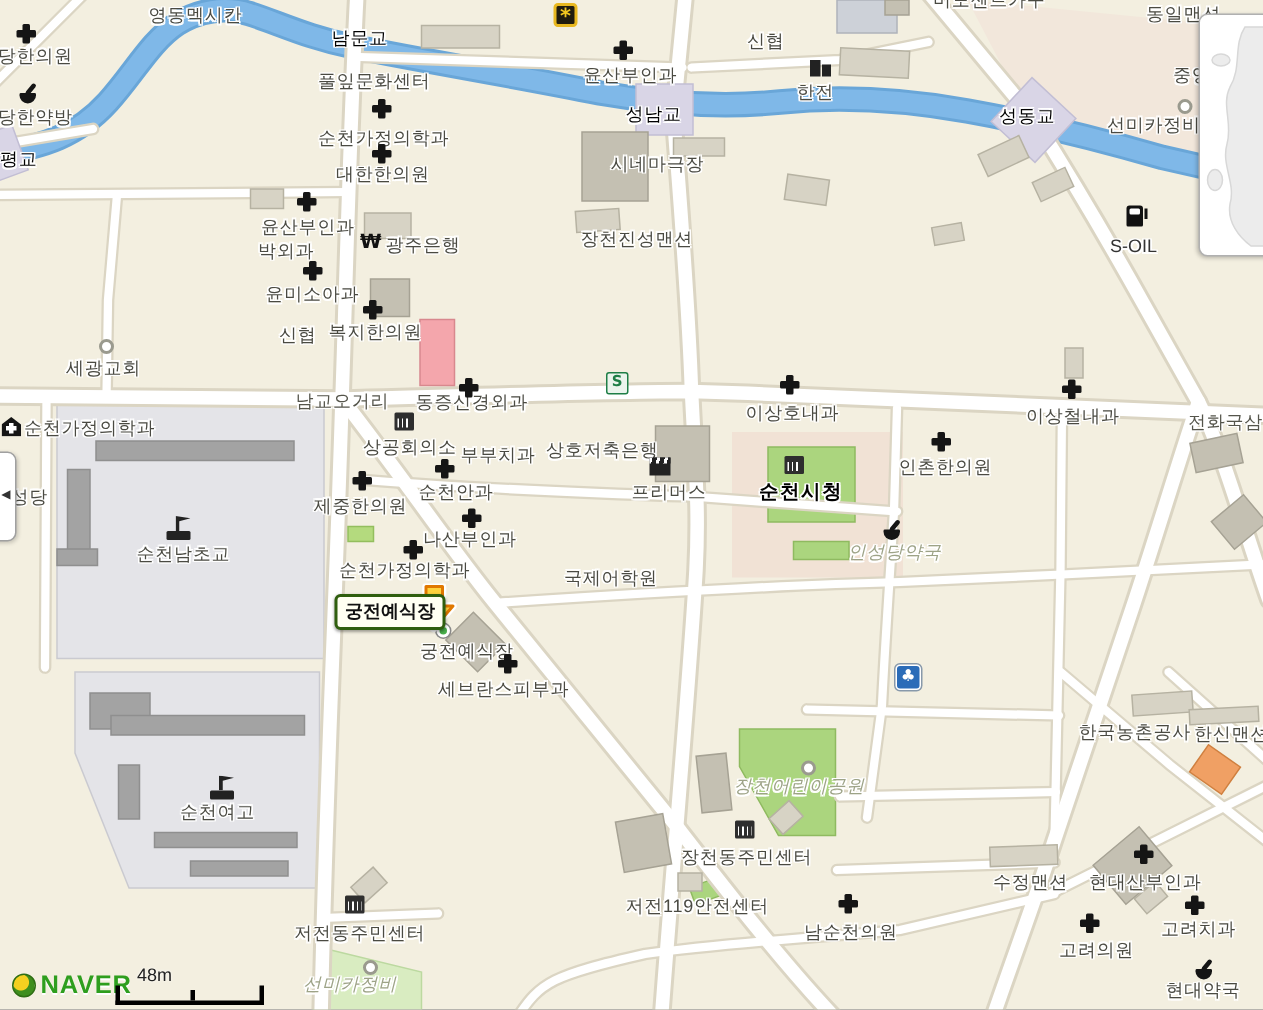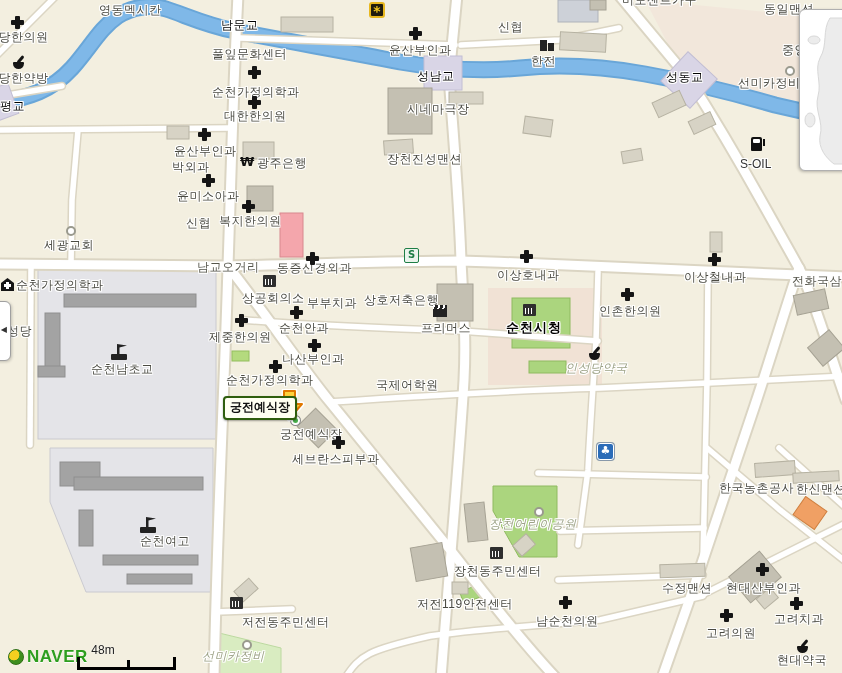--- a/index.html
+++ b/index.html
@@ -366,24 +366,24 @@
     </div>
       <div class="lbl dim" style="left: 565px; top: 362px;">
       <span>인성당약국</span>
     </div>
       <div class="lbl" style="left: 91px; top: 363px;">
       <span>순천남초교</span>
     </div>
       <div class="lbl" style="left: 7px; top: 325px;">
       <span>성당</span>
     </div>
-      <div class="lbl" style="left: 140px; top: 535px;">
+      <div class="lbl" style="left: 120px; top: 535px;">
       <span>순천여고</span>
     </div>
-      <div class="lbl" style="left: 196px; top: 616px; margin-left: 46px;">
+      <div class="lbl" style="left: 196px; top: 616px;">
       <span>저전동주민센터</span>
     </div>
       <div class="lbl dim" style="left: 202px; top: 650px;">
       <span>선미카정비</span>
     </div>
       <div class="lbl dim" style="left: 489px; top: 518px;">
       <span>장천어린이공원</span>
     </div>
       <div class="lbl" style="left: 454px; top: 565px;">
       <span>장천동주민센터</span>

